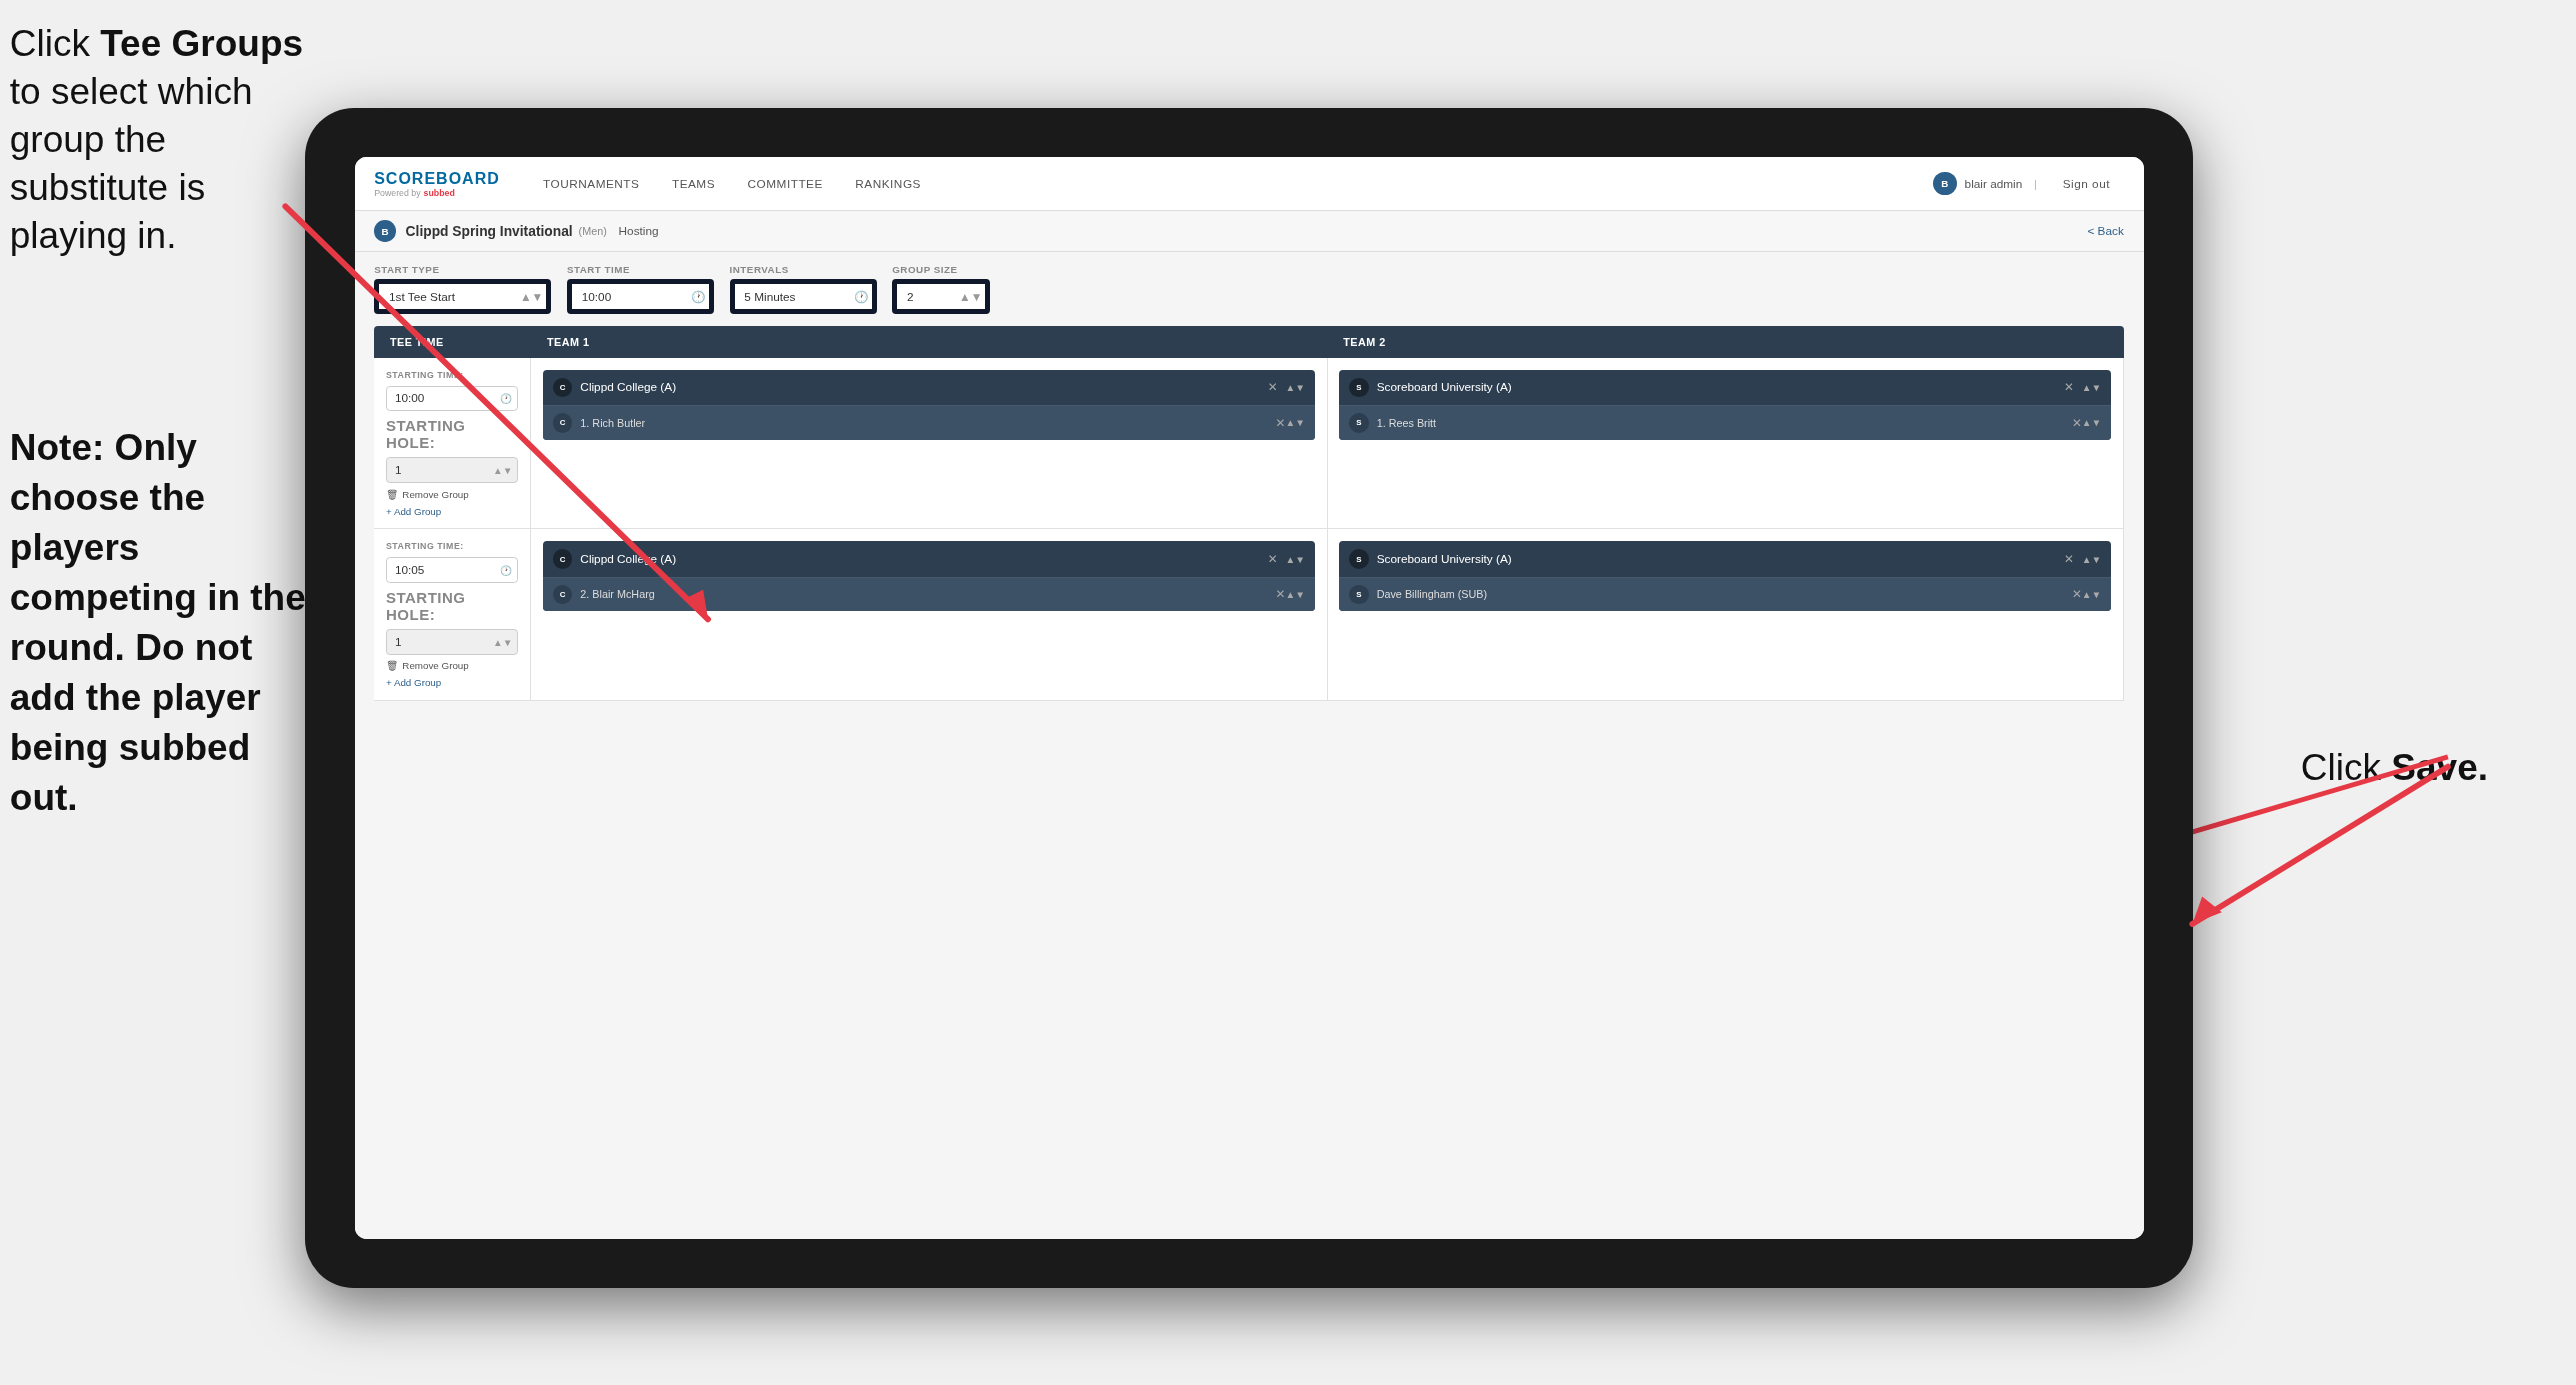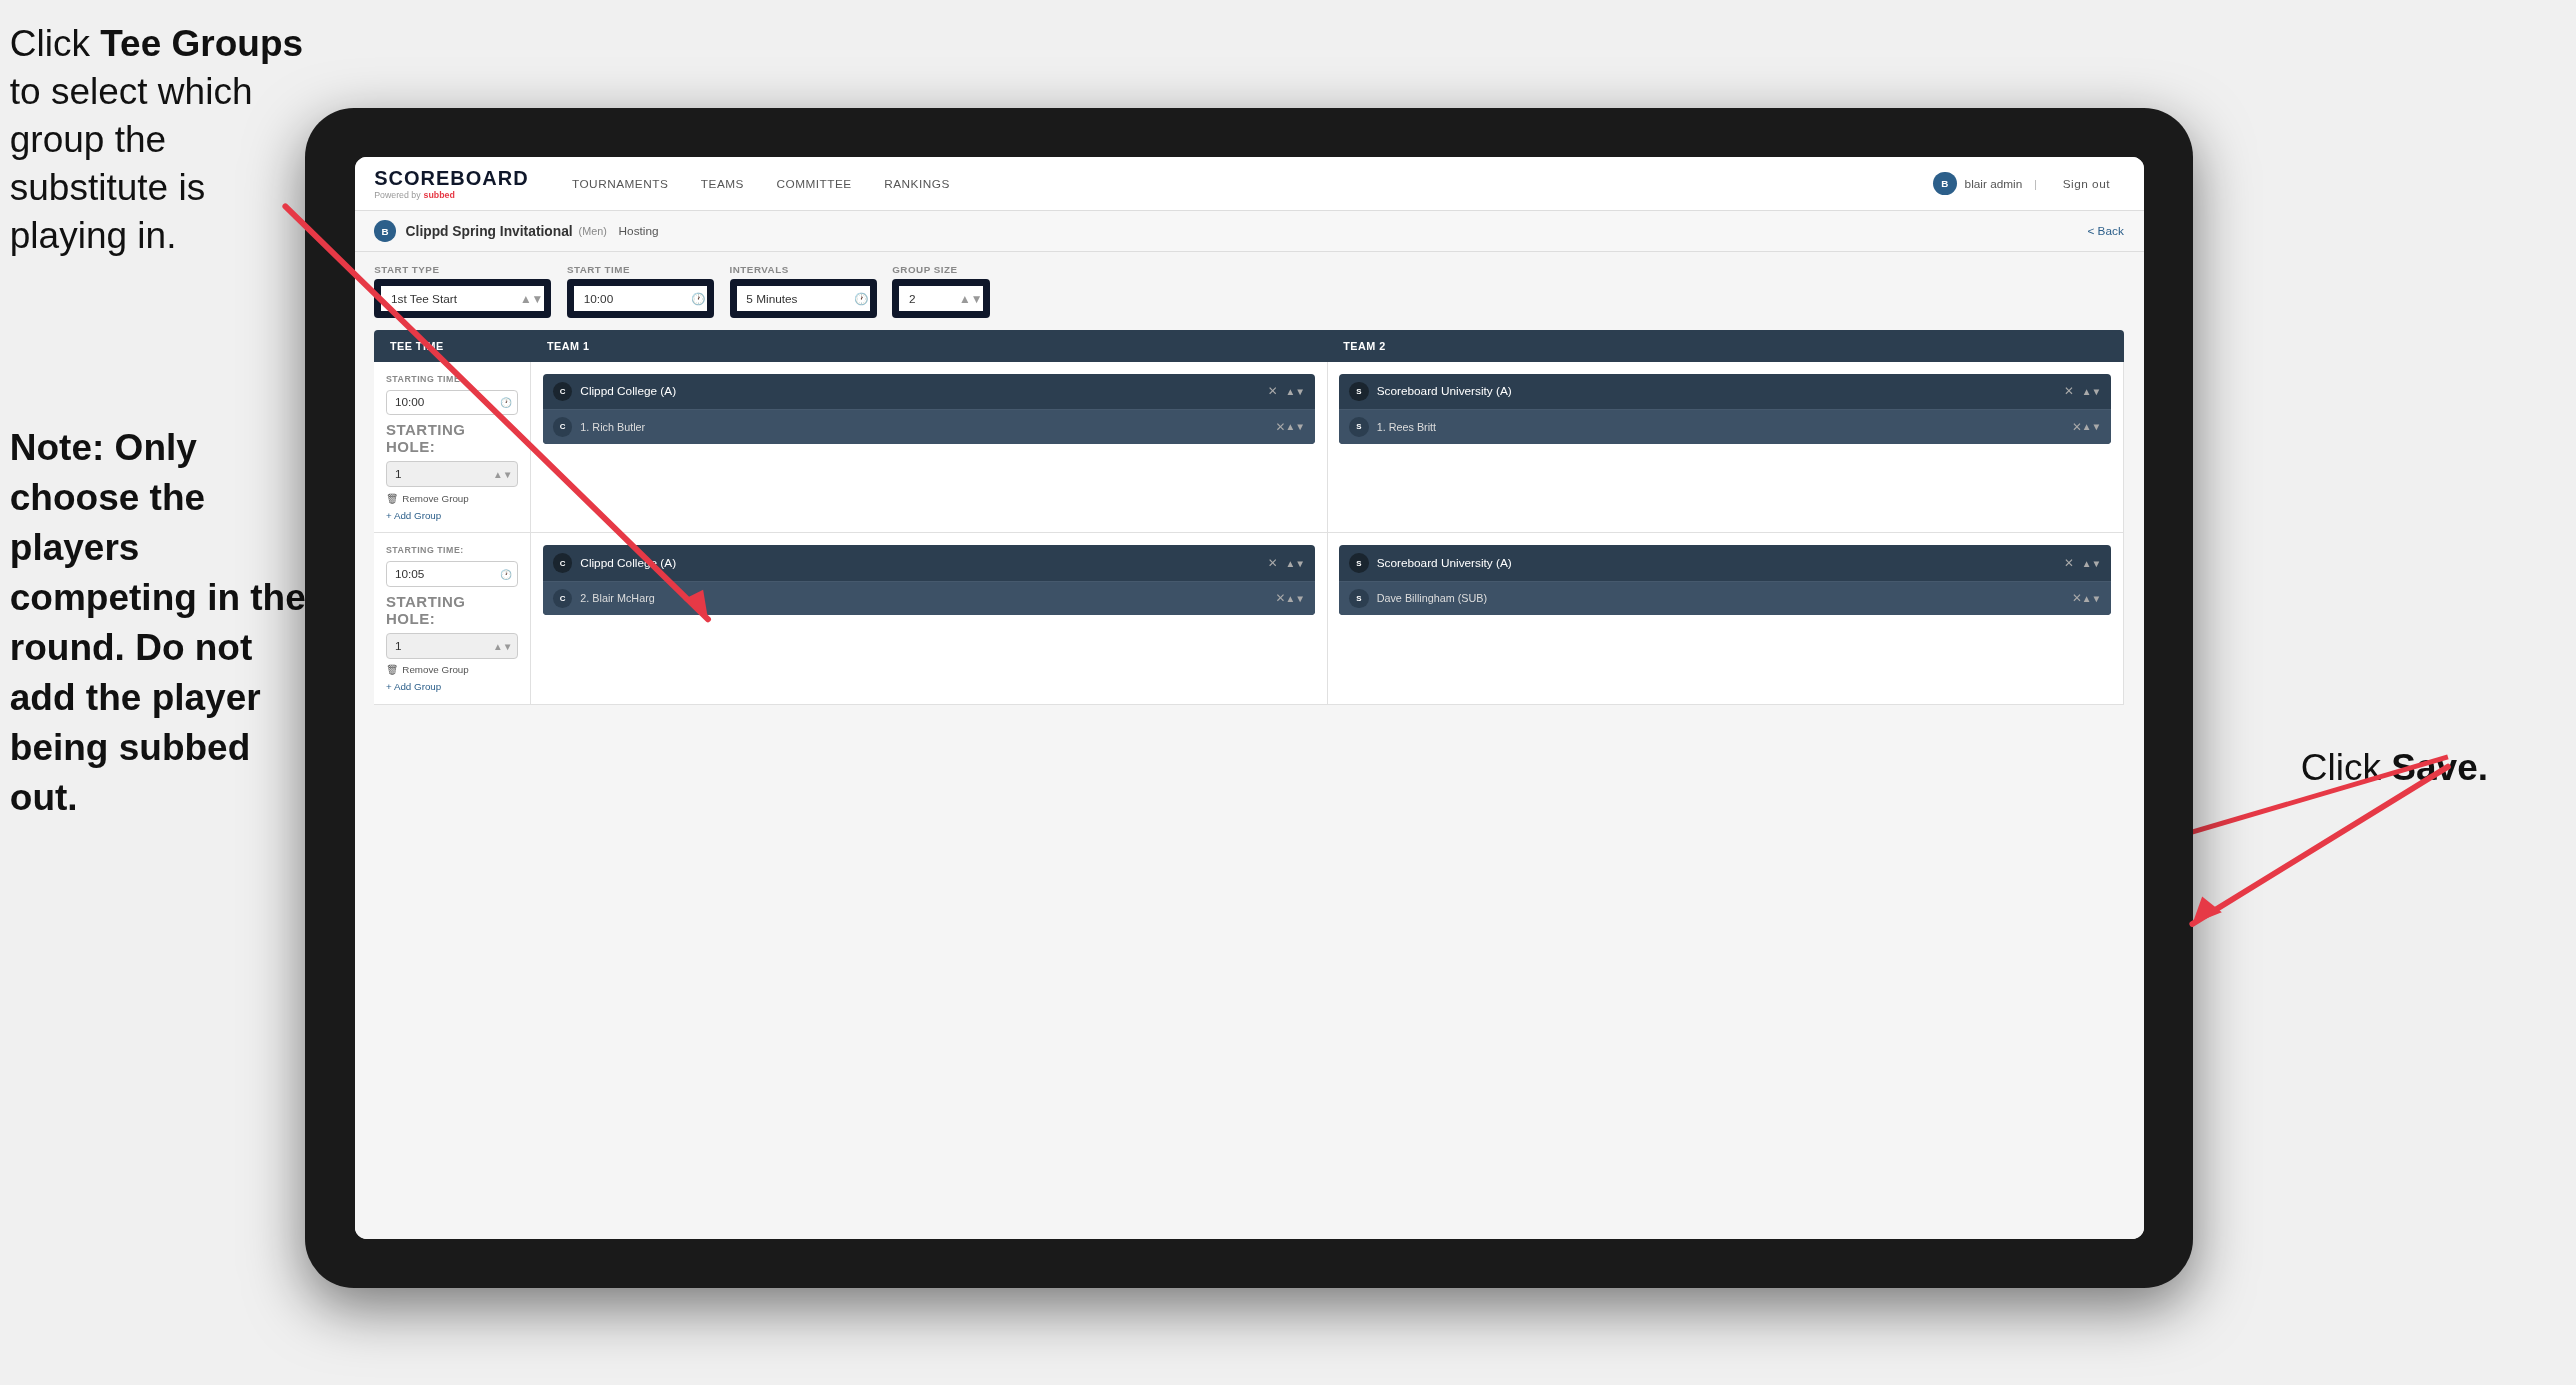--- a/index.html
+++ b/index.html
@@ -92,24 +92,24 @@
       flex-shrink: 0;
     }
 
     .logo-area {
       display: flex;
       flex-direction: column;
       margin-right: 29.5px;
     }
 
     .logo-scoreboard {
-      font-size: 20px;
+      font-size: 16px;
       font-weight: 900;
       letter-spacing: 1px;
-      color: #0f172a;
+      color: #0369a1;
     }
 
     .logo-powered {
       font-size: 8.8px;
       color: #999;
       display: flex;
       align-items: center;
       gap: 2.9px;
     }
 
@@ -243,21 +243,21 @@
       text-transform: uppercase;
     }
 
     .form-input-wrapper {
       position: relative;
       display: flex;
       align-items: center;
     }
 
     .form-input {
-      border: 7px solid #0f172a;
+      border: 5px solid #0f172a;
       border-radius: 3.9px;
       padding: 5.9px 27.5px 5.9px 9.8px;
       font-size: 11.8px;
       color: #333;
       background: #fff;
       width: 147px;
       outline: none;
     }
 
     .form-input-icon {

